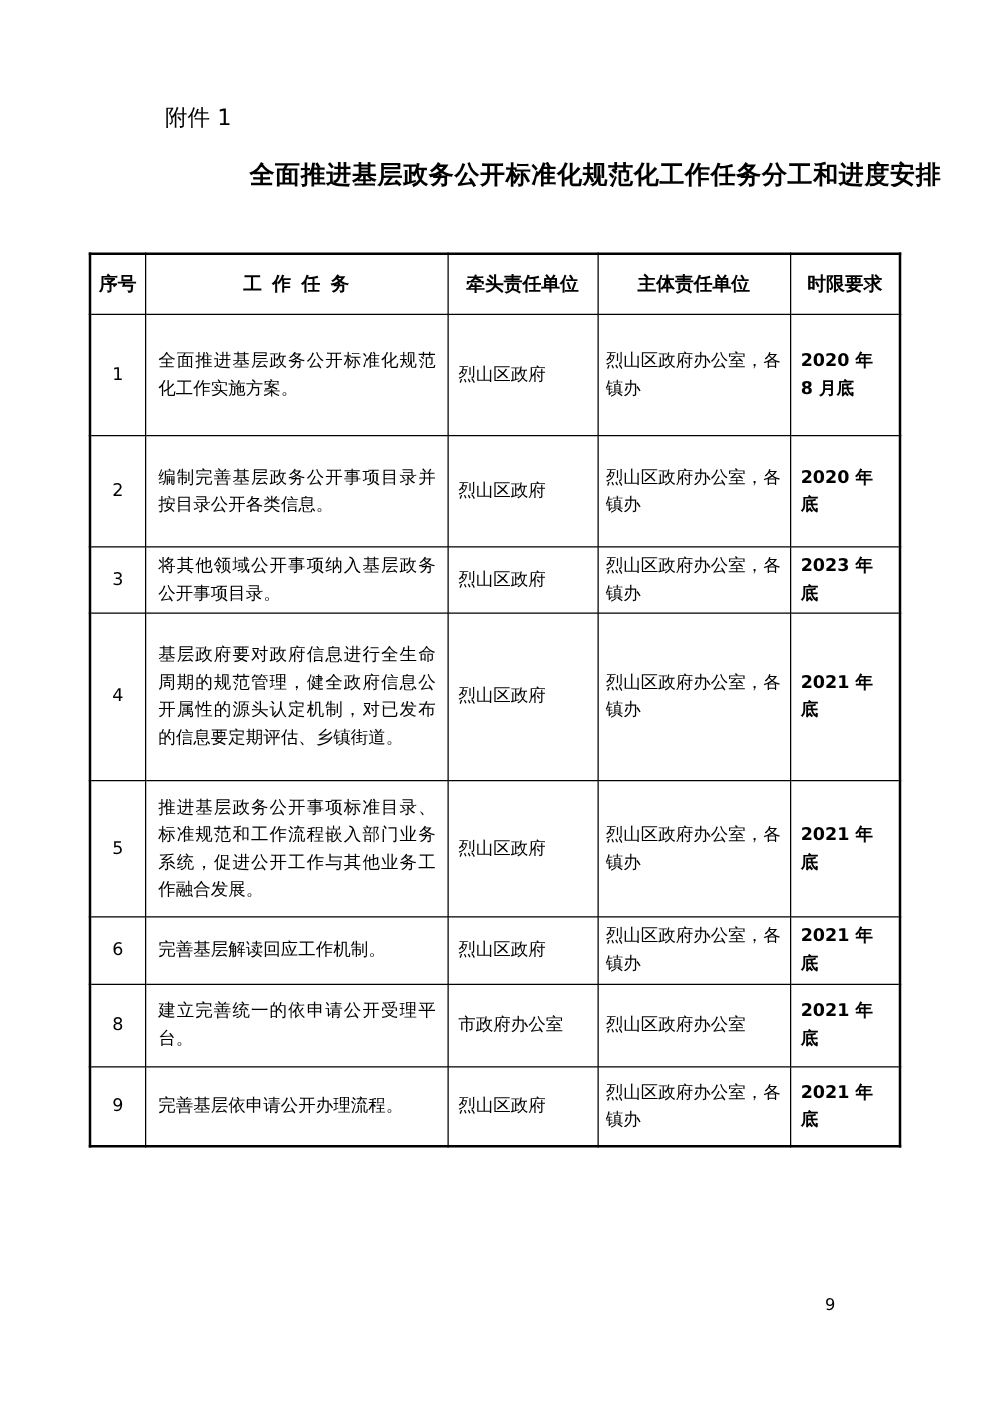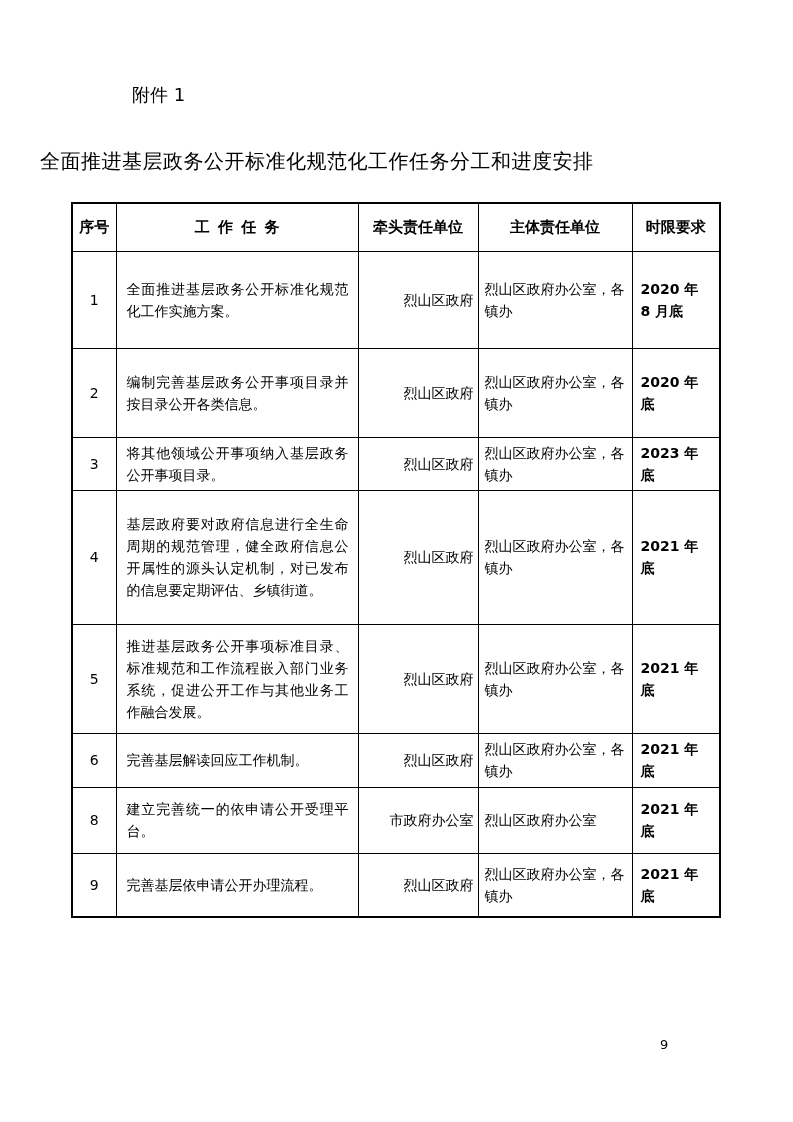--- a/index.html
+++ b/index.html
@@ -15,25 +15,25 @@
 
   .attachment-label {
     position: absolute;
     left: 132px; top: 84px;
     font-size: 18px;
     line-height: 22px;
   }
 
   .doc-title {
     position: absolute;
-    left: 40px; right: 40px; top: 148px;
+    left: 40px; right: 40px; top: 126px;
     margin: 0;
-    text-align: left;
+    text-align: right;
     font-size: 20px;
-    font-weight: normal;
+    font-weight: bold;
     letter-spacing: 0.5px;
     line-height: 26px;
   }
 
   table.task-table {
     position: absolute;
     left: 71px; top: 202px;
     width: 648px;
     border-collapse: collapse;
     table-layout: fixed;
@@ -54,21 +54,21 @@
     padding: 2px 2px;
   }
   th.h-task { letter-spacing: 0.55em; text-indent: 0.55em; }
 
   td.c-no { text-align: center; padding: 2px 2px; }
   td.c-task {
     text-align: justify;
     text-justify: inter-character;
     padding: 4px 9px 4px 10px;
   }
-  td.c-lead { text-align: right; padding: 4px 4px 4px 8px; }
+  td.c-lead { text-align: left; padding: 4px 4px 4px 8px; }
   td.c-main { text-align: left; padding: 4px 5px 4px 6px; }
   td.c-deadline { text-align: left; padding: 4px 8px; font-weight: bold; }
 
   .page-number {
     position: absolute;
     left: 660px; top: 1037px;
     font-size: 13px;
   }
 </style>
 </head>

